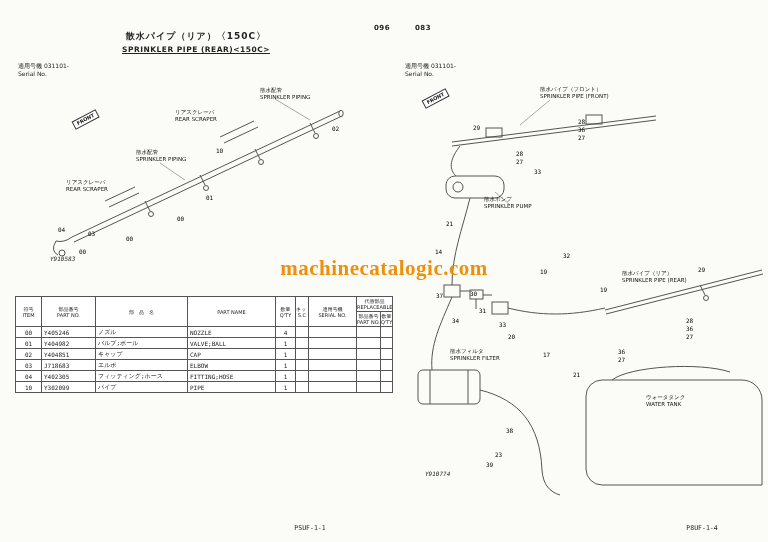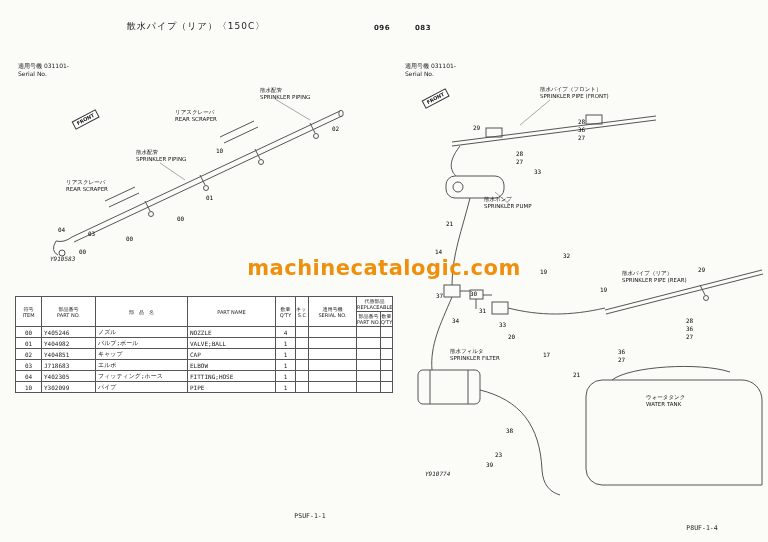--- a/index.html
+++ b/index.html
@@ -21,32 +21,33 @@
   .callout { position:absolute; font-size:6px; font-family:"DejaVu Sans Mono",monospace; color:#000; z-index:2; }
   .fig-id { position:absolute; font-size:6px; font-family:"DejaVu Sans Mono",monospace; font-style:italic; z-index:2; }
 
   table.parts { position:absolute; left:15px; top:296px; width:377px; border-collapse:collapse; table-layout:fixed; background:#fff; }
   table.parts th, table.parts td { border:1px solid #555; font-weight:normal; overflow:hidden; white-space:nowrap; }
   table.parts th { font-size:5px; line-height:1.2; text-align:center; padding:1px 0; }
   table.parts td { font-size:6px; font-family:"DejaVu Sans Mono",monospace; height:11px; padding:0 2px; }
   td.a-c { text-align:center; }
   td.a-l { text-align:left; }
 
-  .watermark { position:absolute; left:0; right:0; top:256px; text-align:center; font-size:21px; font-weight:bold; color:#ef8b00; letter-spacing:.5px; z-index:5; opacity:.95; }
+  .watermark { position:absolute; left:0; right:0; top:256px; text-align:center; font-size:21px; font-weight:bold; color:#ef8b00; letter-spacing:.5px; z-index:5; opacity:.95;font-family:Liberation Serif, serif; }
 </style>
 </head>
 <body>
 
 <div class="canvas">
 
   <div class="pagenum" style="left:338px; top:24px;padding-left:36px;">096</div>
   <div class="pagenum" style="left:415px; top:24px;">083</div>
 
-  <div class="title-block" style="left:96px; top:20px; width:200px;">
+  <div class="title-block" style="left:96px; top:30px; width:200px;font-weight:bold;">
     <div class="title-jp">散水パイプ（リア）〈150C〉</div>
+    <div class="title-en">SPRINKLER PIPE (REAR)&lt;150C&gt;</div>
   </div>
 
 
   <div class="serial-block" style="left:18px; top:62px;">
     <div>適用号機  031101-</div>
     <div>Serial No.</div>
   </div>
   <div class="serial-block" style="left:405px; top:62px;">
     <div>適用号機  031101-</div>
     <div>Serial No.</div>
@@ -281,18 +282,18 @@
           <td class="a-l">PIPE</td>
           <td class="a-c">1</td>
           <td class="a-c"></td>
           <td class="a-l"></td>
           <td class="a-l"></td>
           <td class="a-c"></td>
         </tr>
       </tbody>
   </table>
 
-  <div class="footer-code" style="left:280px; top:512px; width:60px; text-align:center;">PSUF-1-1</div>
+  <div class="footer-code" style="left:280px; top:524px; width:60px; text-align:center;">PSUF-1-1</div>
   <div class="footer-code" style="left:672px; top:524px; width:60px; text-align:center;">P8UF-1-4</div>
 
   <div class="watermark">machinecatalogic.com</div>
 
 </div>
 
 </body></html>

